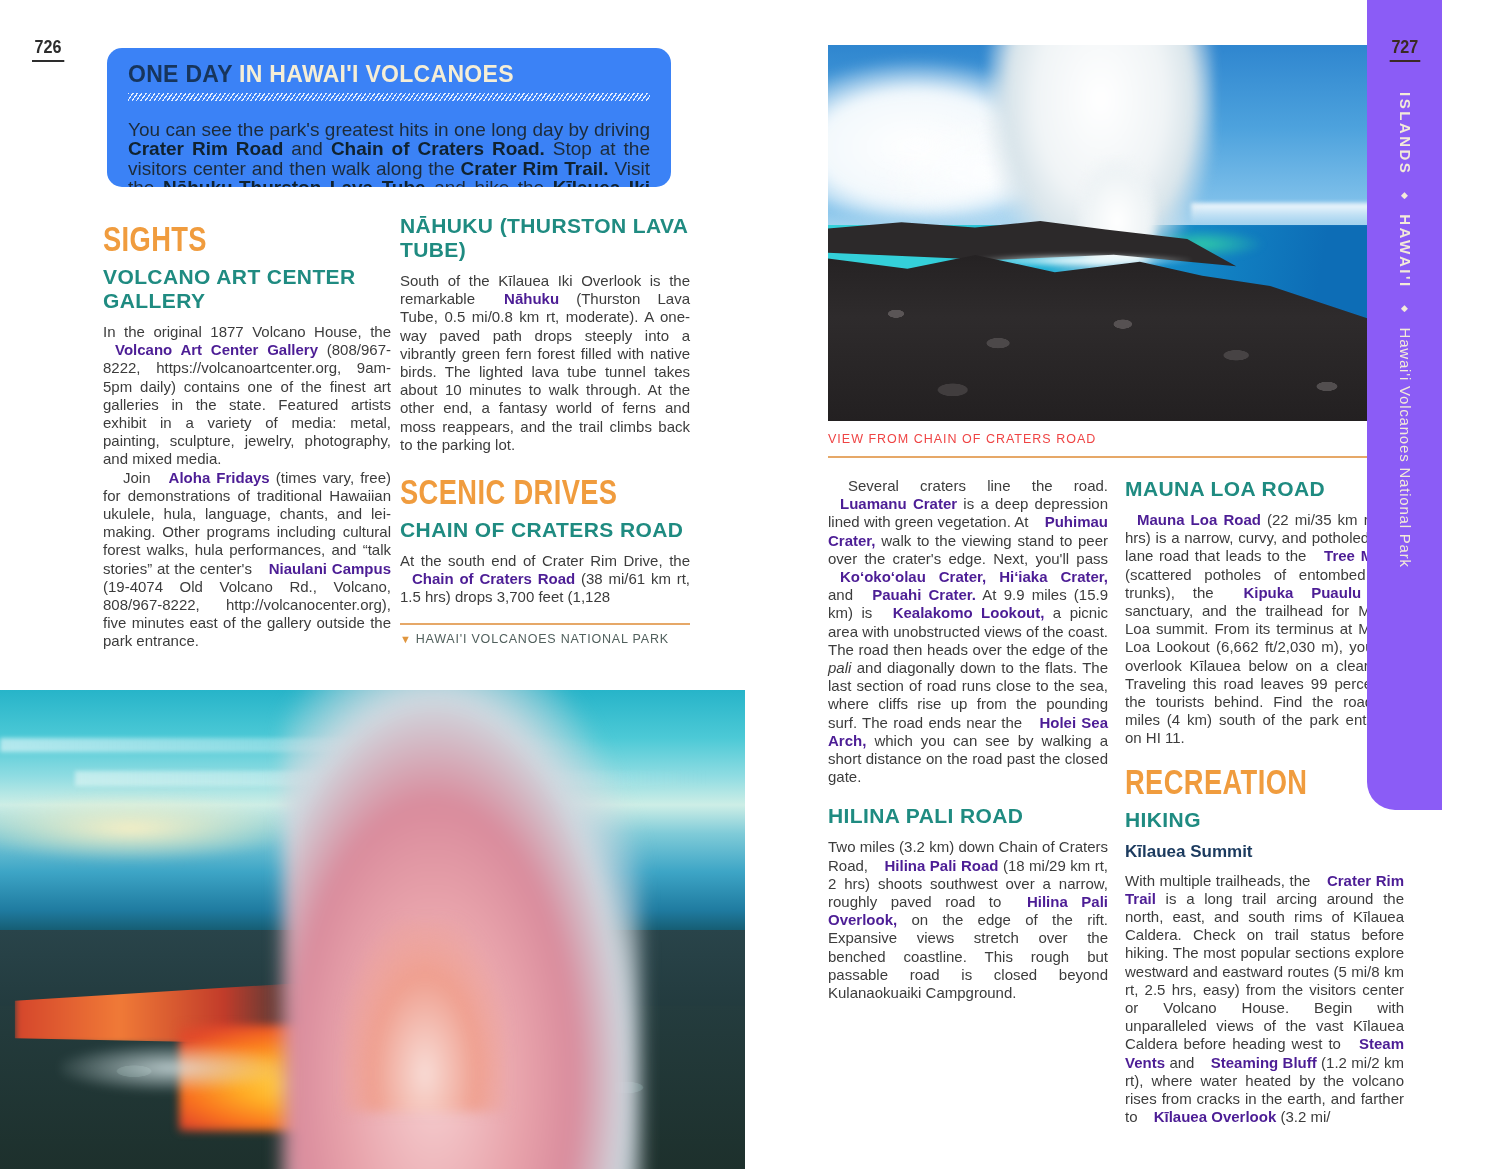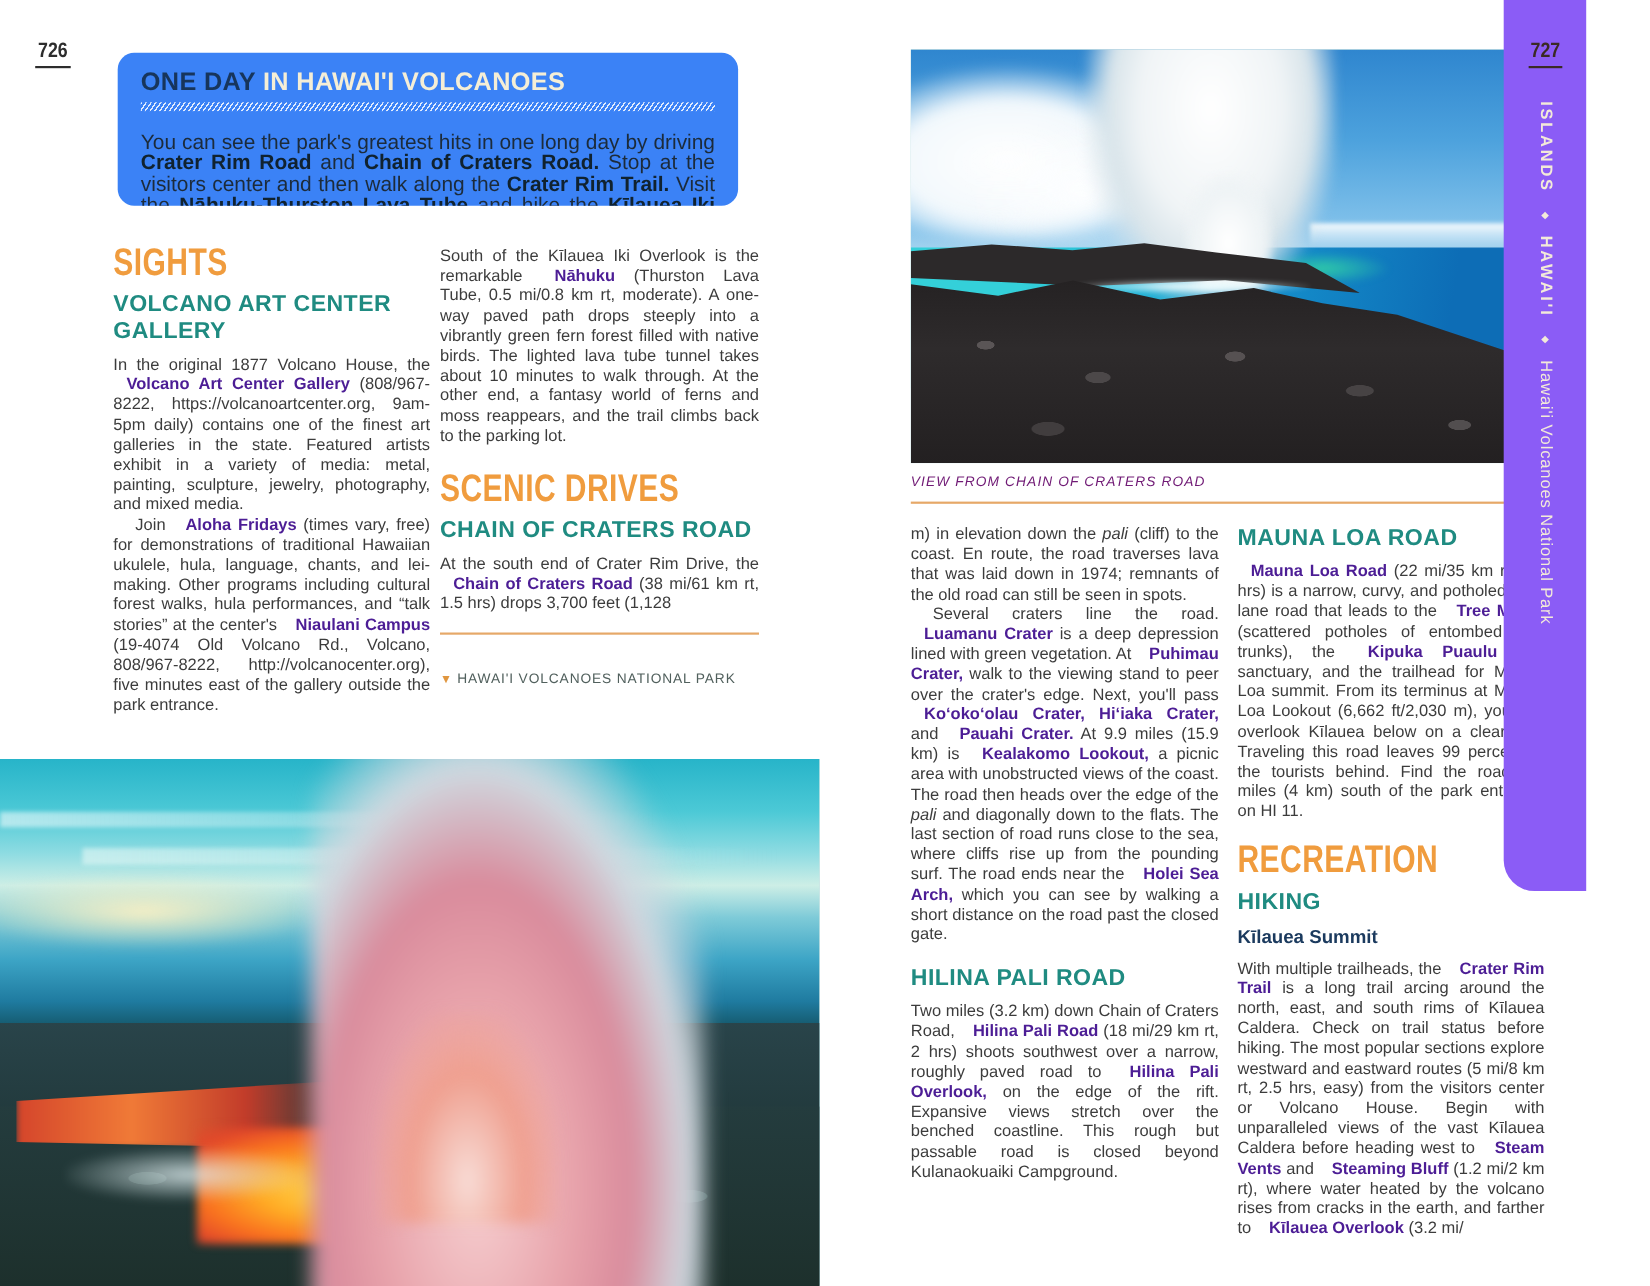--- a/index.html
+++ b/index.html
@@ -11,21 +11,21 @@
   .body-text { font-size:15px; line-height:18.2px; color:#3c3c3c; text-align:justify; }
   .body-text .b { font-weight:700; color:#4c1d95;margin-left:12px; }
   .body-text .i { font-style:italic; }
   .para-indent { text-indent:20px; }
   .display-head { font-weight:700; color:#f09c3e; font-size:35px; letter-spacing:.5px;
                   transform:scaleX(.78); transform-origin:0 50%; white-space:nowrap; }
   .teal-head { font-weight:700; color:#1f8b81; font-size:21px; line-height:24px; letter-spacing:.4px; }
   .navy-head { font-weight:700; color:#1b3a5e; font-size:17px; }
   .pageno { font-weight:700; font-size:19px; color:#2d2d2d; border-bottom:2px solid #2d2d2d;
             padding:0 3px 2px; transform:scaleX(.85); transform-origin:0 0; display:inline-block; }
-  .caption { font-size:12.5px; letter-spacing:1px; color:#701a75;font-style:italic; }
+  .caption { font-size:12.5px; letter-spacing:1px; color:#ef4444; }
 
   
   .onedaybox { position:absolute; left:107px; top:48px; width:564px; height:139px;
                background:#3b82f6; border-radius:15px; padding:13px 21px; overflow:hidden; }
   .onedaybox .title { font-size:23px; font-weight:700; letter-spacing:.3px; }
   .onedaybox .t1 { color:#17355c; }
   .onedaybox .t2 { color:#f5eed6; }
   .hatch { height:8px; margin:5px 0 7px;
            background:repeating-linear-gradient(125deg, rgba(255,255,255,.85) 0 1.2px, rgba(169,212,236,0) 1.2px 3.6px); }
   .onedaybox .boxbody { font-size:19px; line-height:19.4px; color:#1c2b3a; text-align:justify;margin-top:19px; }
@@ -33,21 +33,21 @@
 
   
   .col { position:absolute; }
   .col-l1 { left:103px; top:219px;  width:288px; }
   .col-l2 { left:400px; top:214px;  width:290px; }
   .col-r1 { left:828px; top:477px;  width:280px; }
   .col-r2 { left:1125px; top:477px; width:279px; }
   .mt6{margin-top:6px;} .mt10{margin-top:10px;} .mt14{margin-top:14px;} .mt18{margin-top:18px;}
 
   .credit-rule { border-top:2px solid #e6a868; margin-top:16px; padding-top:7px; }
-  .credit-line { font-size:12.5px; letter-spacing:.8px; color:#51605d;margin-top:26px; }
+  .credit-line { font-size:12.5px; letter-spacing:.8px; color:#51605d; }
   .credit-line .tri { color:#e0963f; font-size:11px; margin-right:4px; }
 
   .photo-caption-block { position:absolute; left:828px; top:429px; width:567px;
                          border-bottom:2px solid #e6a868; padding-bottom:9px; }
 
   
   .photo { position:absolute; overflow:hidden; background:#9cc; }
   .photo>div { position:absolute; }
   .photo-top { left:828px; top:45px; width:567px; height:376px; }
   .pt-sky   { inset:0; background:linear-gradient(180deg,#2f86cf 0%,#4da2dd 22%,#7fc0ea 42%,#b9def2 52%,#cfe7f1 56%); }
@@ -139,20 +139,21 @@
   </div>
 
   <div class="col col-l1">
     <div class="display-head">SIGHTS</div>
     <div class="teal-head mt6">VOLCANO ART CENTER GALLERY</div>
     <div class="body-text mt10"><span>In the original 1877 Volcano House, the </span><span class="b">Volcano Art Center Gallery</span><span> (808/967-8222, https://volcanoartcenter.org, 9am-5pm daily) contains one of the finest art galleries in the state. Featured artists exhibit in a variety of media: metal, painting, sculpture, jewelry, photography, and mixed media.</span></div>
     <div class="body-text para-indent"><span>Join </span><span class="b">Aloha Fridays</span><span> (times vary, free) for demonstrations of traditional Hawaiian ukulele, hula, language, chants, and lei-making. Other programs including cultural forest walks, hula performances, and “talk stories” at the center's </span><span class="b">Niaulani Campus</span><span> (19-4074 Old Volcano Rd., Volcano, 808/967-8222, http://volcanocenter.org), five minutes east of the gallery outside the park entrance.</span></div>
   </div>
 
   <div class="col col-l2">
+    <div class="teal-head">NĀHUKU (THURSTON LAVA TUBE)</div>
     <div class="body-text mt10"><span>South of the Kīlauea Iki Overlook is the remarkable </span><span class="b">Nāhuku</span><span> (Thurston Lava Tube, 0.5 mi/0.8 km rt, moderate). A one-way paved path drops steeply into a vibrantly green fern forest filled with native birds. The lighted lava tube tunnel takes about 10 minutes to walk through. At the other end, a fantasy world of ferns and moss reappears, and the trail climbs back to the parking lot.</span></div>
     <div class="display-head mt18">SCENIC DRIVES</div>
     <div class="teal-head mt6">CHAIN OF CRATERS ROAD</div>
     <div class="body-text mt10"><span>At the south end of Crater Rim Drive, the </span><span class="b">Chain of Craters Road</span><span> (38 mi/61 km rt, 1.5 hrs) drops 3,700 feet (1,128</span></div>
     <div class="credit-rule">
       <div class="credit-line">
         <span class="tri">▼</span><span>HAWAI'I VOLCANOES NATIONAL PARK</span>
       </div>
     </div>
   </div>
@@ -183,21 +184,20 @@
     <div class="pt-ridge"></div>
     <div class="pt-surf"></div>
     <div class="pt-lava"></div>
   </div>
 
   <div class="photo-caption-block">
     <span class="caption">VIEW FROM CHAIN OF CRATERS ROAD</span>
   </div>
 
   <div class="col col-r1">
-    <div class="body-text"><span>m) in elevation down the </span><span class="i">pali</span><span> (cliff) to the coast. En route, the road traverses lava that was laid down in 1974; remnants of the old road can still be seen in spots.</span></div>
     <div class="body-text para-indent"><span>Several craters line the road. </span><span class="b">Luamanu Crater</span><span> is a deep depression lined with green vegetation. At </span><span class="b">Puhimau Crater,</span><span> walk to the viewing stand to peer over the crater's edge. Next, you'll pass </span><span class="b">Koʻokoʻolau Crater, Hiʻiaka Crater,</span><span> and </span><span class="b">Pauahi Crater.</span><span> At 9.9 miles (15.9 km) is </span><span class="b">Kealakomo Lookout,</span><span> a picnic area with unobstructed views of the coast. The road then heads over the edge of the </span><span class="i">pali</span><span> and diagonally down to the flats. The last section of road runs close to the sea, where cliffs rise up from the pounding surf. The road ends near the </span><span class="b">Holei Sea Arch,</span><span> which you can see by walking a short distance on the road past the closed gate.</span></div>
     <div class="teal-head mt18">HILINA PALI ROAD</div>
     <div class="body-text mt10"><span>Two miles (3.2 km) down Chain of Craters Road, </span><span class="b">Hilina Pali Road</span><span> (18 mi/29 km rt, 2 hrs) shoots southwest over a narrow, roughly paved road to </span><span class="b">Hilina Pali Overlook,</span><span> on the edge of the rift. Expansive views stretch over the benched coastline. This rough but passable road is closed beyond Kulanaokuaiki Campground.</span></div>
   </div>
 
   <div class="col col-r2">
     <div class="teal-head">MAUNA LOA ROAD</div>
     <div class="body-text mt10"><span class="b">Mauna Loa Road</span><span> (22 mi/35 km rt, 1.5 hrs) is a narrow, curvy, and potholed one-lane road that leads to the </span><span class="b">Tree Molds</span><span> (scattered potholes of entombed tree trunks), the </span><span class="b">Kipuka Puaulu</span><span> bird sanctuary, and the trailhead for Mauna Loa summit. From its terminus at Mauna Loa Lookout (6,662 ft/2,030 m), you can overlook Kīlauea below on a clear day. Traveling this road leaves 99 percent of the tourists behind. Find the road 2.5 miles (4 km) south of the park entrance on HI 11.</span></div>
     <div class="display-head mt14">RECREATION</div>
     <div class="teal-head mt6">HIKING</div>

